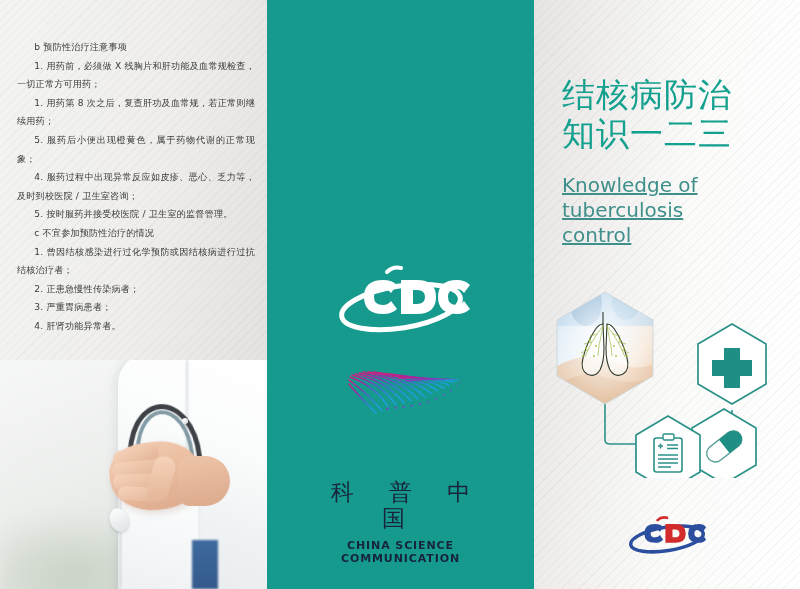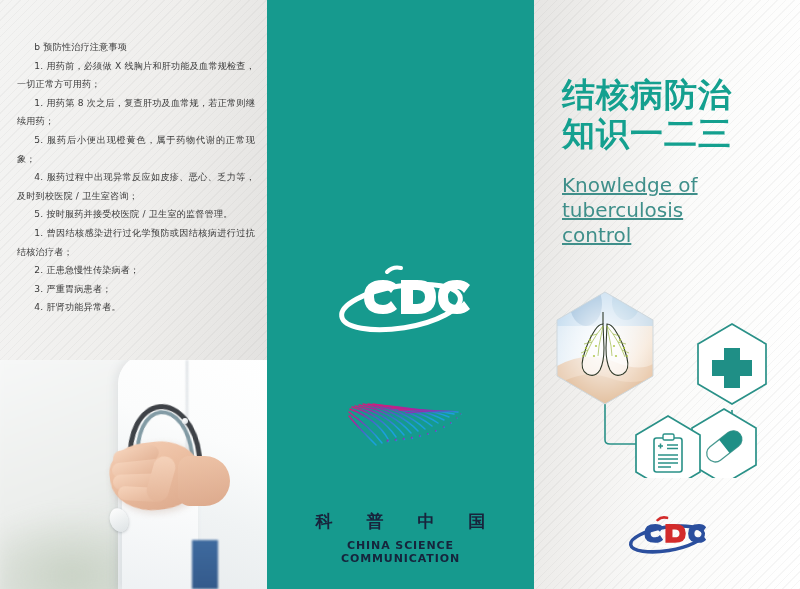--- a/index.html
+++ b/index.html
@@ -153,37 +153,37 @@
   .cdc-white {
     position:absolute; left:50%; top:262px; transform:translateX(-50%);
     width:140px; height:74px;
   }
   .kepu {
     position:absolute; left:50%; bottom:24px; transform:translateX(-50%);
     width:210px; text-align:center;
   }
   .kepu-bird { width:130px; height:62px; margin:0 auto 3px; }
   .kepu-cn {
-    font-size:17px; letter-spacing:14px; color:#18243c; font-weight:700;
+    font-size:23px; letter-spacing:14px; color:#18243c; font-weight:400;
     text-indent:14px; line-height:1.1;margin-top:48px;
   }
   .kepu-en {
     font-size:11px; letter-spacing:.9px; color:#16243c; font-weight:700;
     margin-top:8px;
   }
 
   
   .panel-right {
     position:absolute; left:534px; top:0; width:266px; height:589px;
     background:linear-gradient(95deg,#e6e5e3 0%,#efeeec 22%,#fbfbfa 55%,#ffffff 100%);
     overflow:hidden;
   }
   .title-cn {
     position:absolute; left:28px; top:75px; width:222px;
-    font-size:33px; line-height:39px; font-weight:700;
+    font-size:33px; line-height:39px; font-weight:400;
     color:#14a08f; letter-spacing:1px;
   }
   .title-en {
     position:absolute; left:28px; top:173px; width:215px;
     font-size:20px; line-height:25px; color:#3f8f8a; font-weight:400;text-decoration:underline;
   }
   .hexwrap { position:absolute; left:12px; top:288px; width:254px; height:190px; }
   .brand-bottom {
     position:absolute; left:0; right:0; bottom:28px; text-align:center;
   }
@@ -206,20 +206,21 @@
   <div class="panel-left">
     <div class="stripes"></div>
 
     <div class="left-text">
       <p class="ind">b 预防性治疗注意事项</p>
       <p class="ind">1. 用药前，必须做 X 线胸片和肝功能及血常规检查，一切正常方可用药；</p>
       <p class="ind">1. 用药第 8 次之后，复查肝功及血常规，若正常则继续用药；</p>
       <p class="ind">5. 服药后小便出现橙黄色，属于药物代谢的正常现象；</p>
       <p class="ind">4. 服药过程中出现异常反应如皮疹、恶心、乏力等，及时到校医院 / 卫生室咨询；</p>
       <p class="ind">5. 按时服药并接受校医院 / 卫生室的监督管理。</p>
+      <p class="ind">c 不宜参加预防性治疗的情况</p>
       <p class="ind">1. 曾因结核感染进行过化学预防或因结核病进行过抗结核治疗者；</p>
       <p class="ind">2. 正患急慢性传染病者；</p>
       <p class="ind">3. 严重胃病患者；</p>
       <p class="ind">4. 肝肾功能异常者。</p>
     </div>
 
     <div class="doc-photo">
       <div class="bgblur"></div>
       <div class="bgblur2"></div>
       <div class="scrubs"></div>

